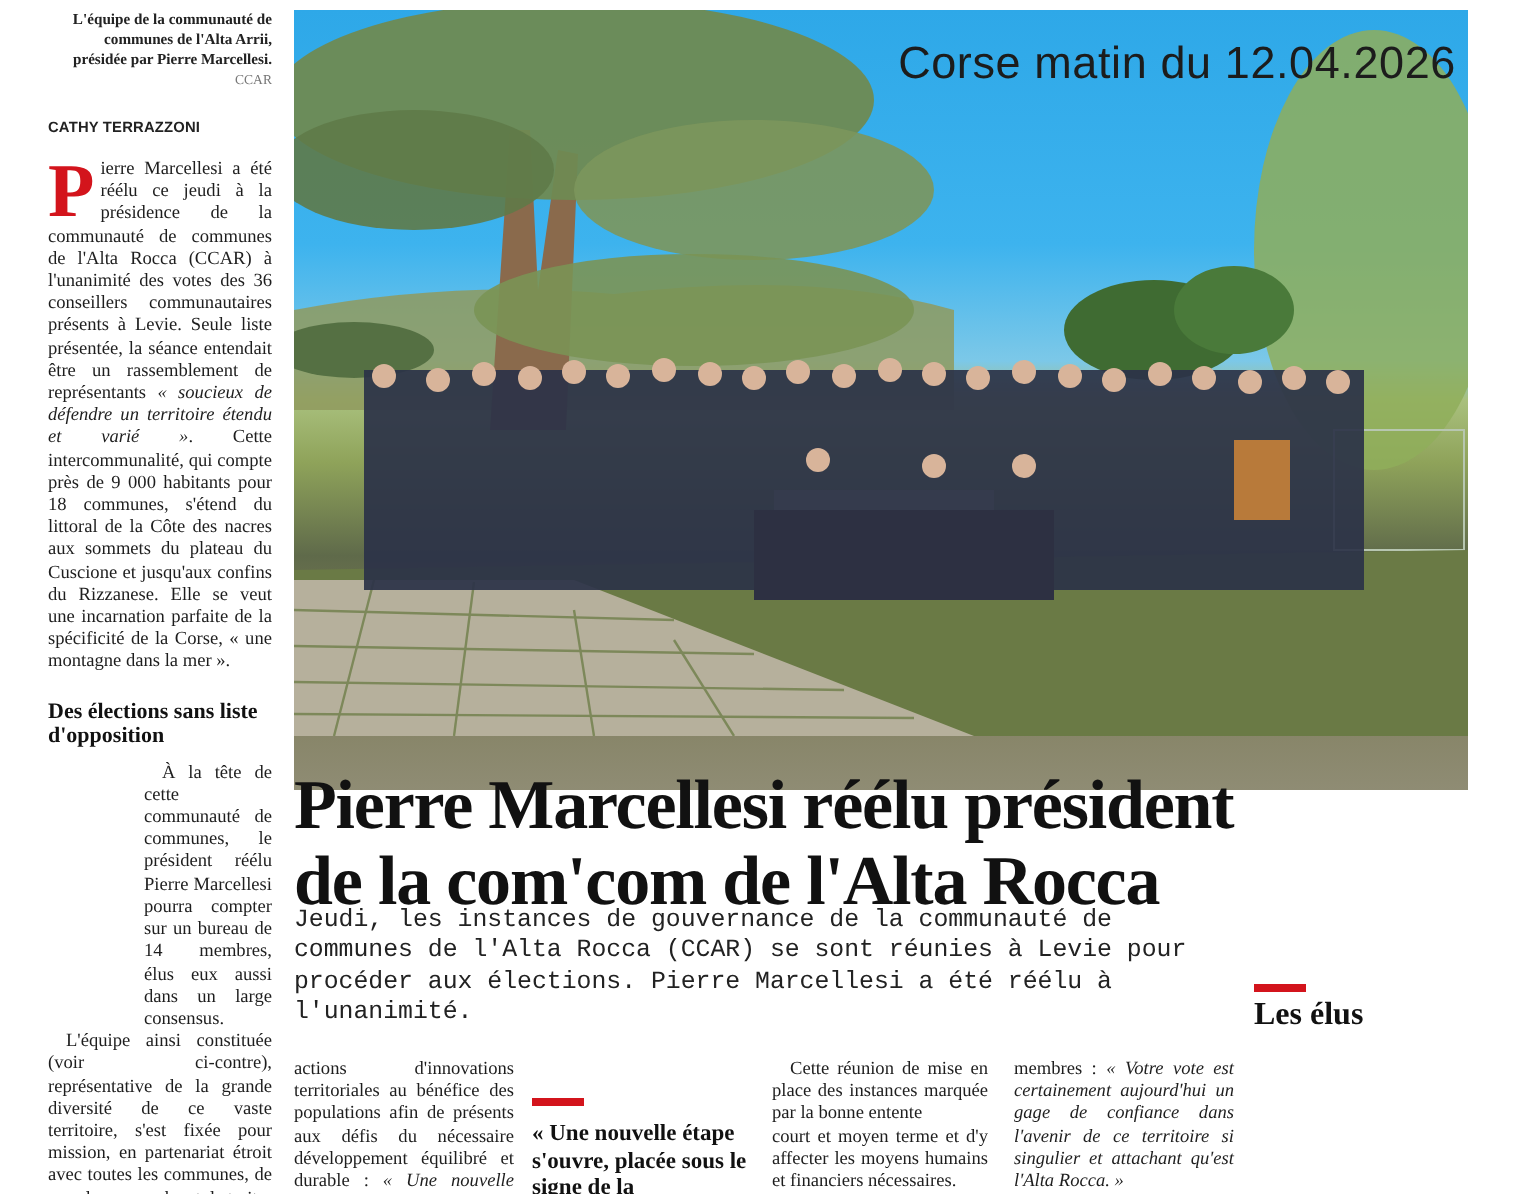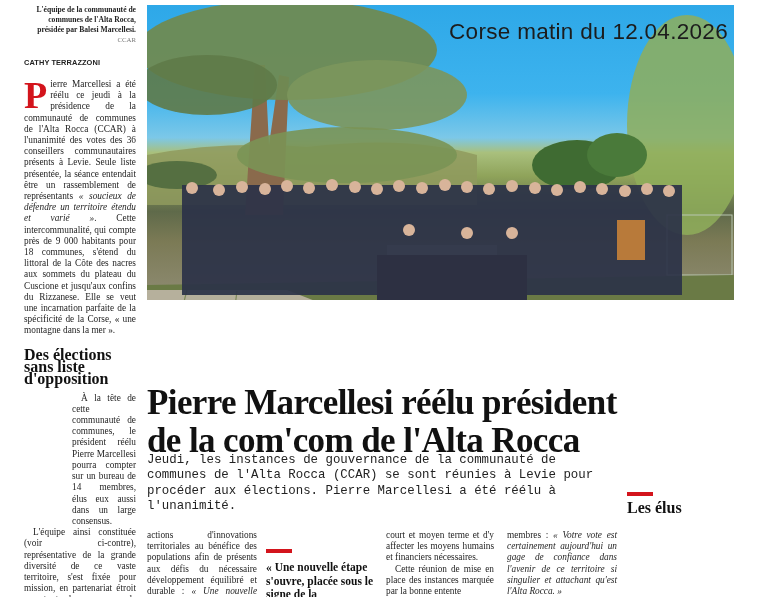--- a/index.html
+++ b/index.html
@@ -7,28 +7,28 @@
   body { position: relative; font-family: "DejaVu Serif", serif; color: #1a1a1a; }
 
   
   .col-left { position: absolute; left: 24px; top: 5px; width: 112px; }
   .caption { font-family: "Liberation Serif", serif; font-weight: bold; font-size: 7.6px; line-height: 10px; text-align: right; color: #222; }
   .caption .credit { font-weight: normal; color: #777; font-size: 6.8px; }
   .byline { font-family: "Liberation Sans", sans-serif; font-weight: bold; font-size: 7.4px; text-align: left; margin-top: 13px; letter-spacing: 0.1px; color: #222; }
   .body-text { font-family: "Liberation Serif", serif; font-size: 9.3px; line-height: 11.2px; text-align: justify; color: #1e1e1e; hyphens: auto; }
   .lead { margin-top: 12px; }
   .dropcap { float: left; font-family: "Liberation Serif", serif; font-weight: bold; color: #d3141c; font-size: 38px; line-height: 30px; margin: 1px 3px 0 0; height: 32px; }
-  .subhead { font-family: "Liberation Serif", serif; font-weight: bold; font-size: 16px; line-height: 12px; margin-top: 12px; color: #111; }
+  .subhead { font-family: "Liberation Serif", serif; font-weight: bold; font-size: 11px; line-height: 12px; margin-top: 12px; color: #111; }
   .para { text-indent: 9px; margin-top: 5px; }
   .para.first { margin-top: 8px; margin-left: 48px; }
   .para.tight { margin-top: 0; }
   em { font-style: italic; }
 
   
-  .photo { position: absolute; left: 147px; top: 5px; width: 587px; height: 295px; overflow: hidden;
+  .photo { position: absolute; left: 147px; top: 5px; width: 587px; height: 390px; overflow: hidden;
     background: linear-gradient(180deg, #2ea8e8 0%, #3db3ee 30%, #7cc8e8 45%, #a9c07d 50%, #8fa35a 58%, #5f6a4a 70%, #7b7a55 80%, #8f8c74 100%); }
   .photo svg { position: absolute; left: 0; top: 0; }
   .watermark { position: absolute; right: 6px; top: 14px; font-family: "Liberation Sans", sans-serif; font-size: 22.5px; color: #1c1c1c; letter-spacing: 0.3px; }
 
   
   .headline { position: absolute; left: 147px; top: 384px; width: 600px; font-family: "Liberation Serif", serif; font-weight: bold; font-size: 35px; line-height: 38px; color: #111; letter-spacing: -0.6px; }
   .standfirst { position: absolute; left: 147px; top: 453px; width: 470px; font-family: Liberation Mono, monospace; font-size: 12.4px; line-height: 15.3px; color: #222; }
 
   
   .col { position: absolute; top: 530px; font-family: "Liberation Serif", serif; font-size: 9.3px; line-height: 11.2px; text-align: justify; color: #1e1e1e; }
@@ -42,21 +42,21 @@
   
   .elus { position: absolute; left: 627px; top: 492px; width: 135px; }
   .elus h3 { font-family: "Liberation Serif", serif; font-weight: bold; font-size: 16px; margin-top: 3px; color: #111; }
   .elus p { font-family: "Liberation Sans", sans-serif; font-size: 8.6px; line-height: 10.6px; color: #333; margin-top: 6px; }
 </style>
 </head>
 <body>
 
 <div class="col-left">
   <div class="caption">
-    <span>L'équipe de la communauté de communes de l'Alta Rocca, présidée par Balesi Marcellesi.</span>
+    <span>L'équipe de la communauté de communes de l'Alta Arrii, présidée par Pierre Marcellesi.</span>
     <span class="credit">CCAR</span>
   </div>
   <div class="byline">CATHY TERRAZZONI</div>
 
   <div class="body-text lead">
     <span class="dropcap">P</span>
     <span>ierre Marcellesi a été réélu ce jeudi à la présidence de la communauté de communes de l'Alta Rocca (CCAR) à l'unanimité des votes des 36 conseillers communautaires présents à Levie. Seule liste présentée, la séance entendait être un rassemblement de représentants </span><em>« soucieux de défendre un territoire étendu et varié »</em><span>. Cette intercommunalité, qui compte près de 9 000 habitants pour 18 communes, s'étend du littoral de la Côte des nacres aux sommets du plateau du Cuscione et jusqu'aux confins du Rizzanese. Elle se veut une incarnation parfaite de la spécificité de la Corse, « une montagne dans la mer ».</span>
   </div>
 
   <div class="subhead">Des élections sans liste d'opposition</div>
@@ -149,22 +149,22 @@
 <div class="col col-a">
   <span>actions d'innovations territoriales au bénéfice des populations afin de présents aux défis du nécessaire développement équilibré et durable : </span><em>« Une nouvelle étape s'ouvre, placée sous</em>
 </div>
 
 <div class="col col-b" style="top:549px;">
   <div class="redbar"></div>
   <div class="pullquote">« Une nouvelle étape s'ouvre, placée sous le signe de la</div>
 </div>
 
 <div class="col col-c">
+  <div style="text-indent:9px;">Cette réunion de mise en place des instances marquée par la bonne entente</div>
   <div>court et moyen terme et d'y affecter les moyens humains et financiers nécessaires.</div>
-  <div style="text-indent:9px;">Cette réunion de mise en place des instances marquée par la bonne entente</div>
 </div>
 
 <div class="col col-d">
   <span>membres : </span><em>« Votre vote est certainement aujourd'hui un gage de confiance dans l'avenir de ce territoire si singulier et attachant qu'est l'Alta Rocca. »</em>
   
 </div>
 
 <div class="elus">
   <div class="redbar"></div>
   <h3>Les élus</h3>

